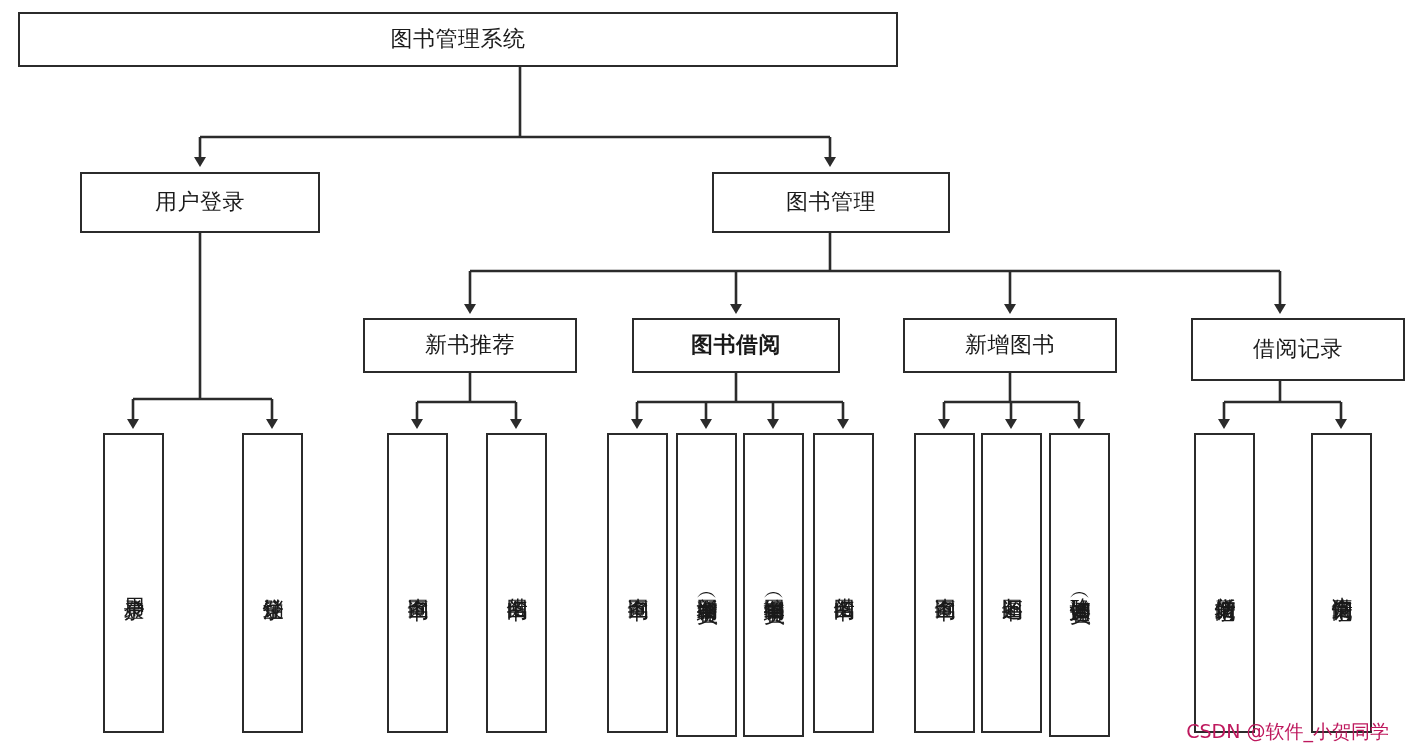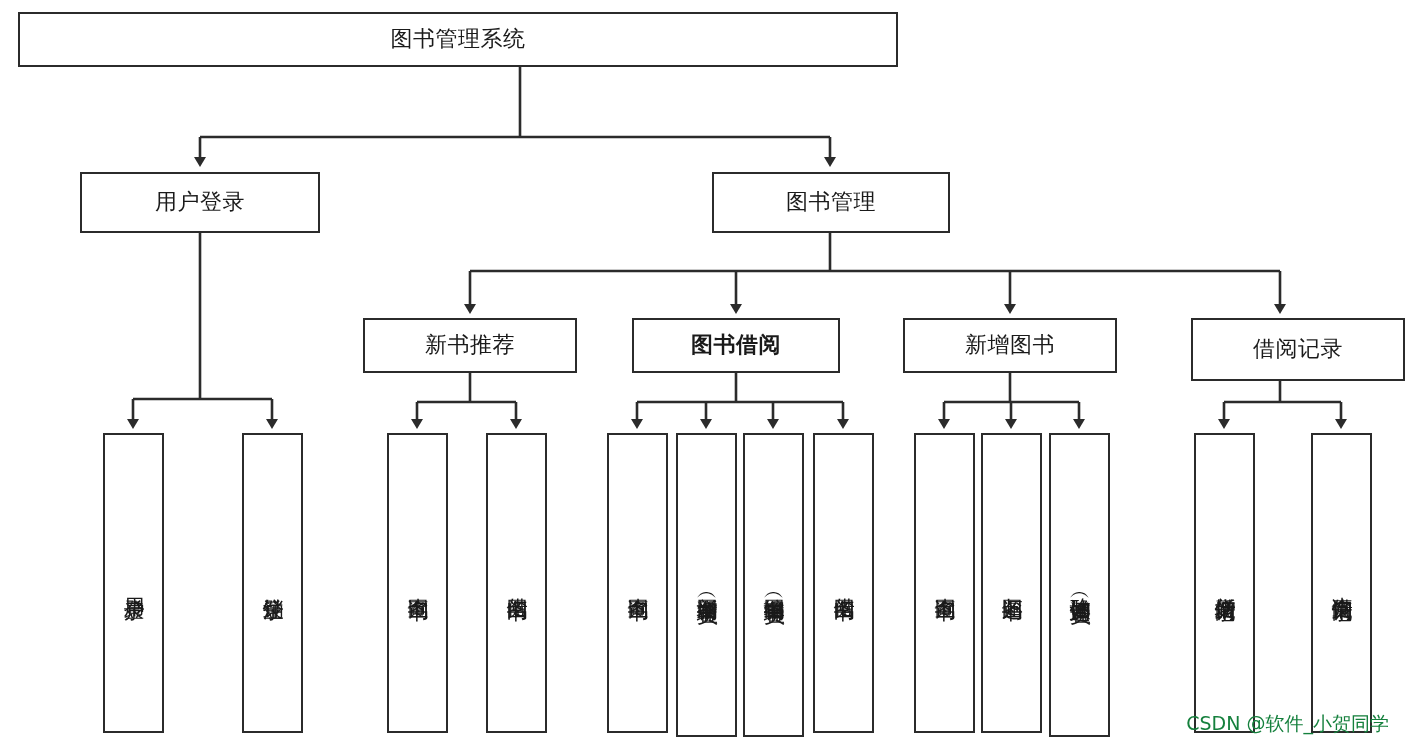--- a/index.html
+++ b/index.html
@@ -47,23 +47,23 @@
     writing-mode: vertical-rl;
     text-orientation: upright;
     line-height: 1.22;
     letter-spacing: 1px;
     white-space: nowrap;
     text-align: center;
   }
   #watermark {
     position: absolute;
     right: 16px;
-    bottom: 10px;
+    bottom: 2px;
     font-size: 19px;
-    color: #15803d;
+    color: #be185d;
     white-space: nowrap;
     pointer-events: none;
     margin-top: 32px;
   }
 </style>
 </head>
 <body>
 
 <div id="stage">
 

